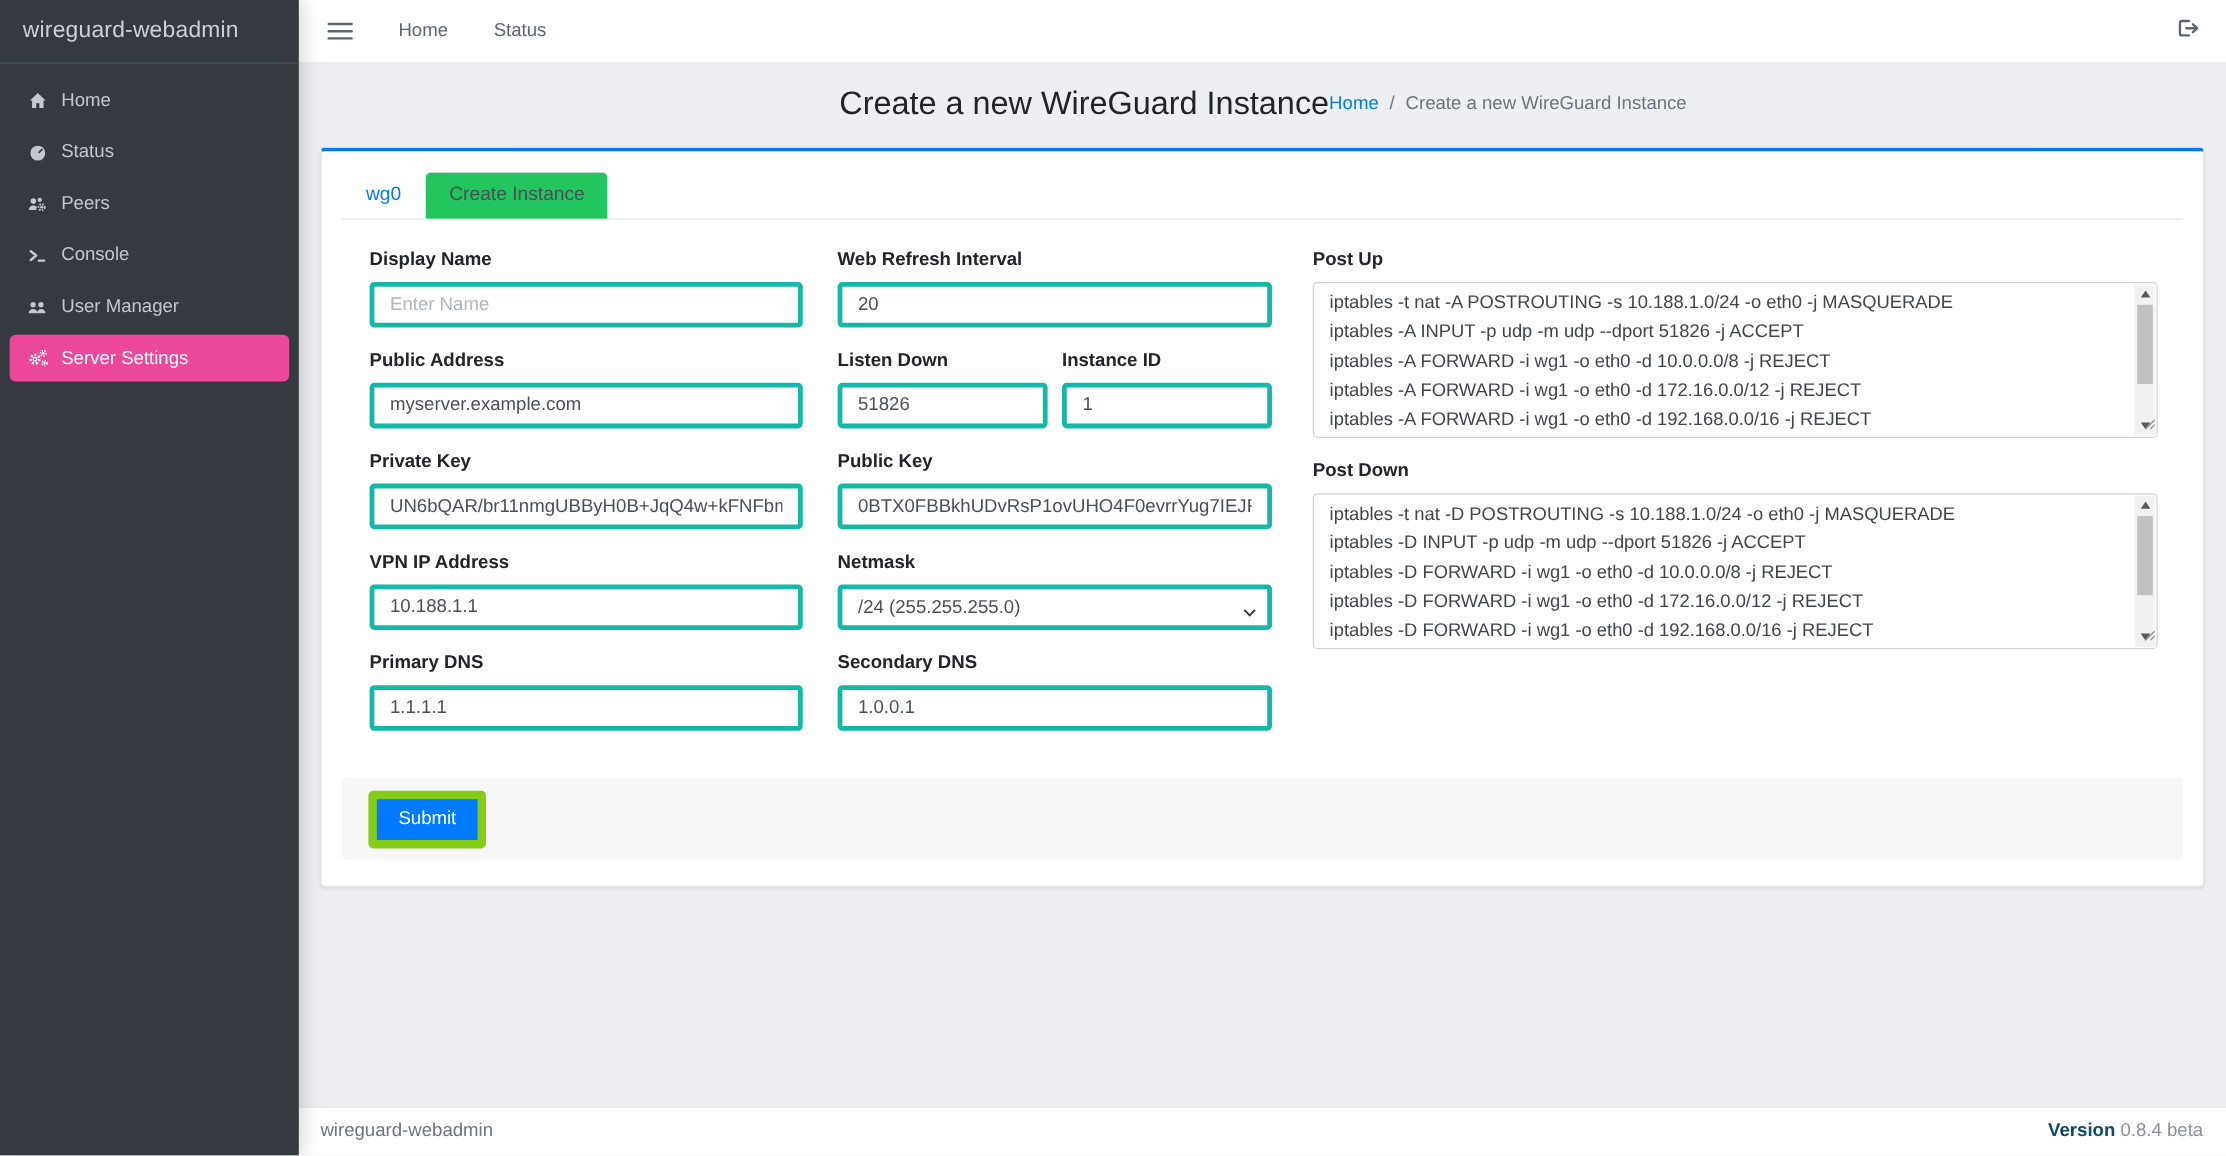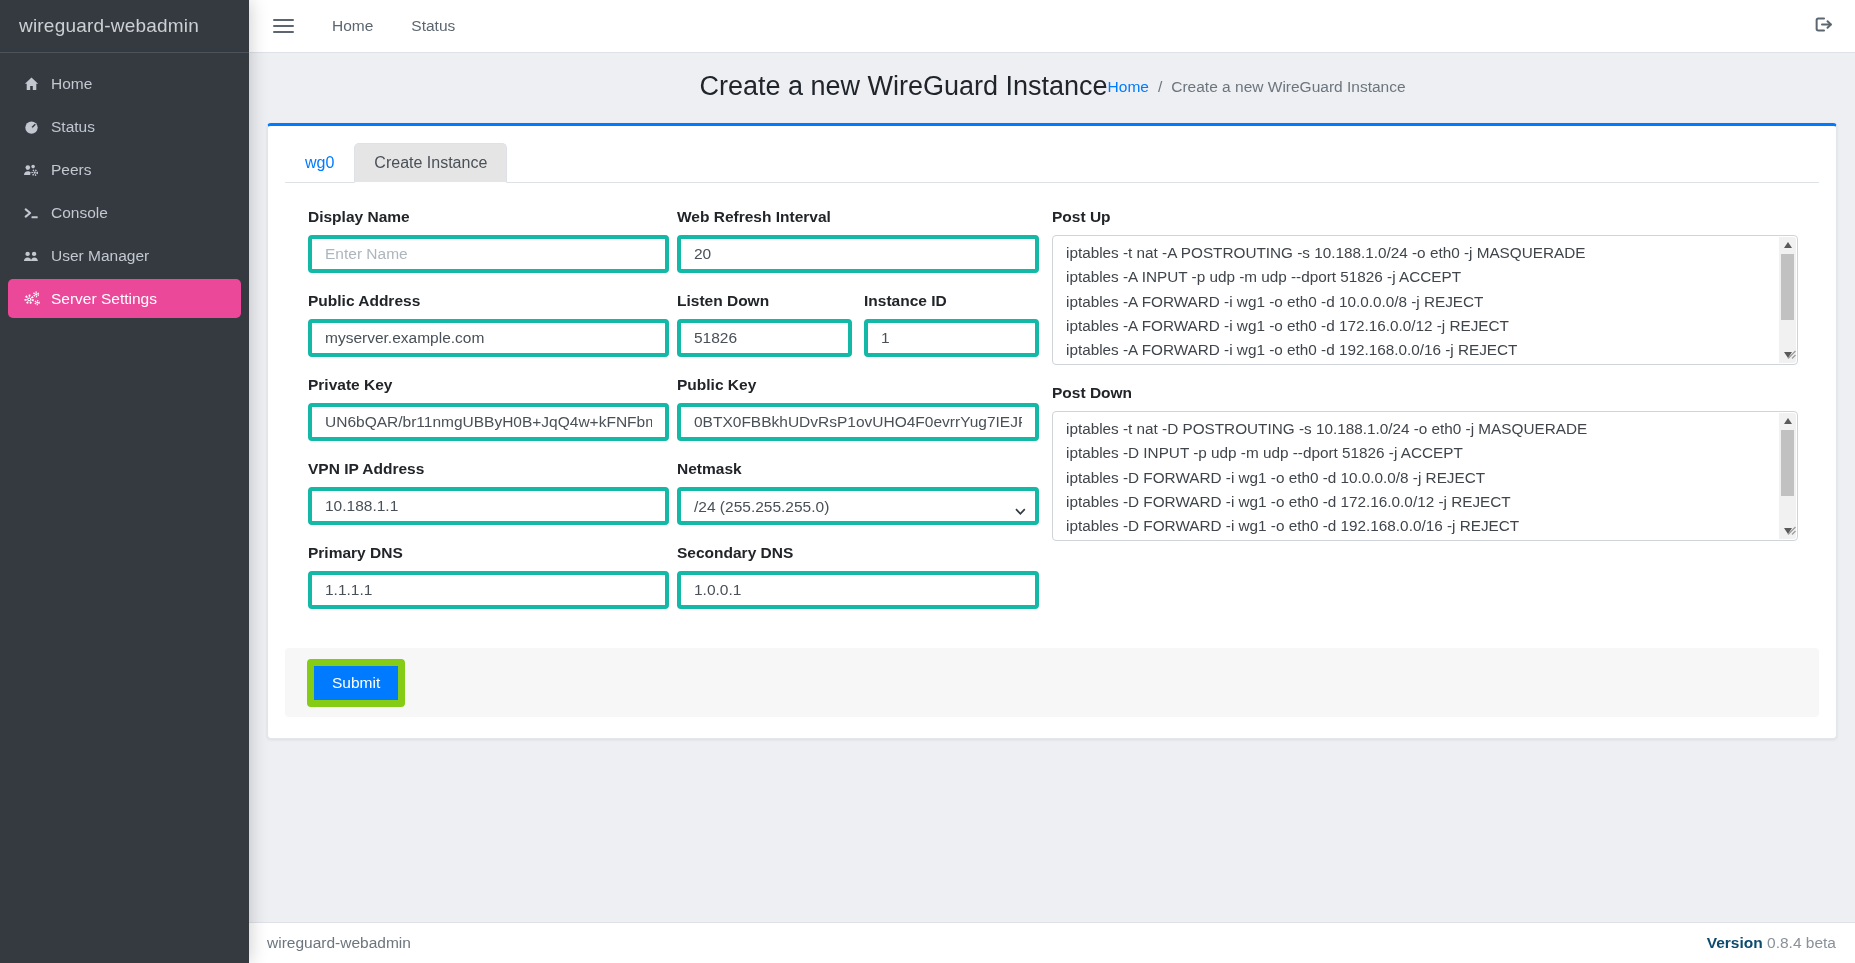--- a/index.html
+++ b/index.html
@@ -70,28 +70,28 @@
     box-shadow:0 1px 3px rgba(0,0,0,.08);
   }
   .card-body { padding:17px 17px 21px 17px; }
 
   .nav-tabs { display:flex; align-items:flex-end; border-bottom:1px solid #dee2e6; }
   .tab {
     font-size:16px; padding:10px 19px; cursor:pointer; white-space:nowrap;
     border:1px solid transparent; border-radius:5px 5px 0 0; margin-bottom:-1px;
   }
   .tab-link { color:#007bff; }
-  .tab-active { color:#495057; background:#e5e5e5; border-color:#dee2e6 #dee2e6 #fff; }
+  .tab-active { color:#495057; background:#22c55e; border-color:#dee2e6 #dee2e6 #fff; }
 
   
   .form-area {
     padding:25px 21px 0 23px;
     display:grid;
     grid-template-columns:361px 362px 1fr;
-    column-gap:8px;
+    column-gap:29px;
   }
   .col-c { padding-left:5px; }
   .form-group { margin-bottom:19px; }
   .form-label { display:block; font-size:15.5px; font-weight:700; color:#212529; margin-bottom:9px; }
   .form-control {
     width:100%; height:38px;
     border:4px solid #14b8a6; border-radius:4px;
     padding:0 13px; font-size:15.5px; color:#495057;
     background:#fff; font-family:"Liberation Sans", sans-serif; outline:none;
   }

